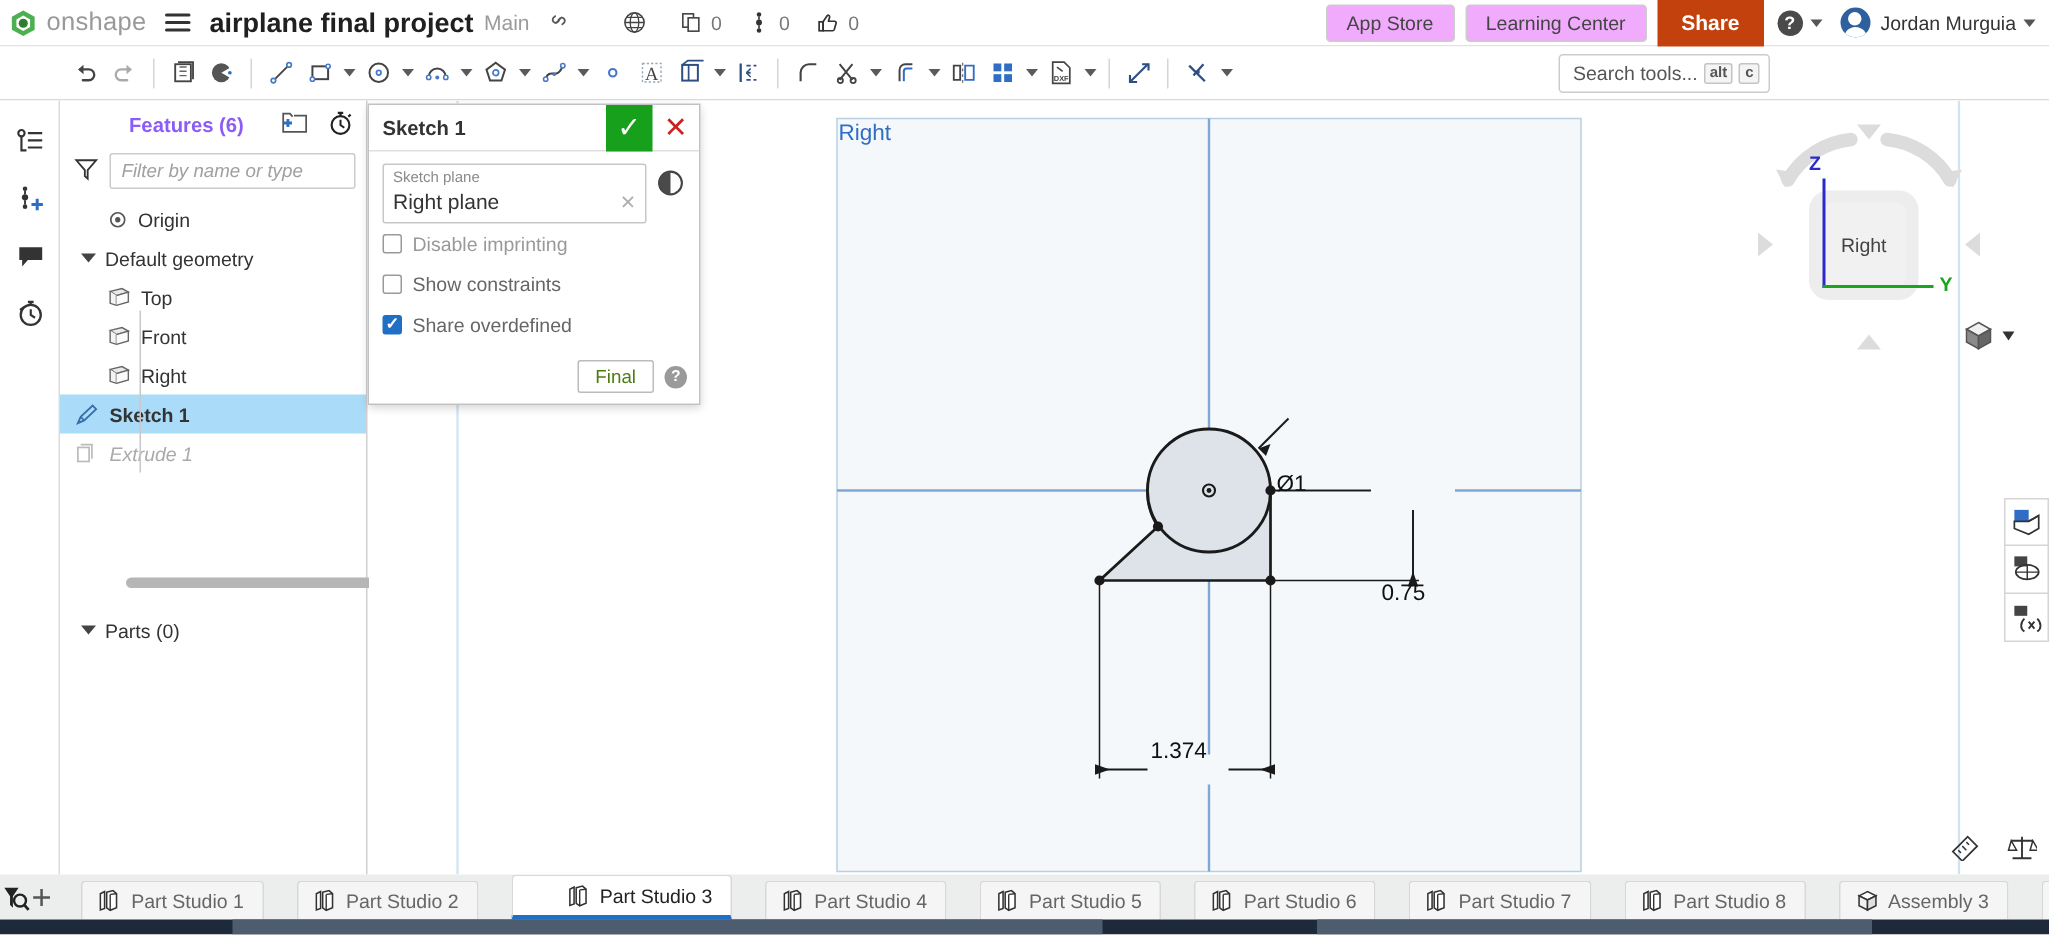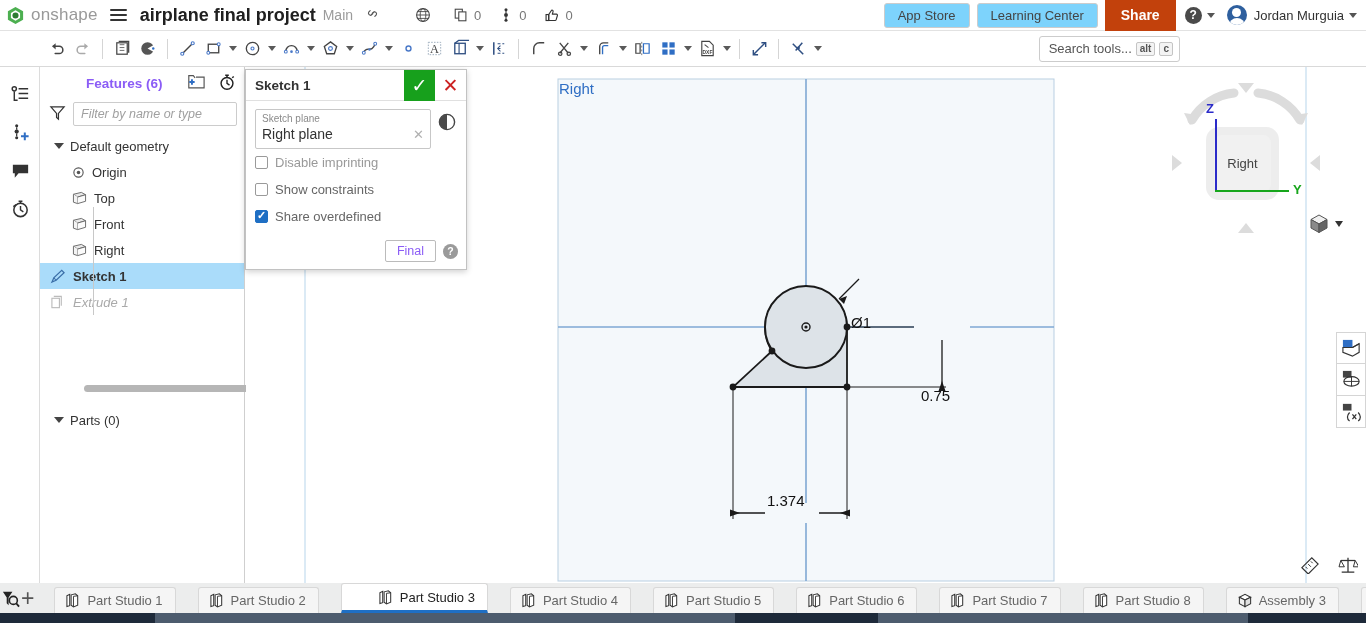--- a/index.html
+++ b/index.html
@@ -23,21 +23,21 @@
     flex-direction: column; justify-content: space-between; cursor: pointer; }
   .hamburger i { display:block; height: 2.4px; background: #333; border-radius: 1px; }
   .doc-title { font-size: 18px; font-weight: bold; color: #202020; margin-left: 13px; white-space: nowrap;}
   .doc-branch { font-size: 14px; color: #9b9b9b; margin-left: 7px; }
   .link-ico { margin-left: 12px; color: #555; font-size: 14px; }
   .hdr-stats { display: flex; align-items: center; gap: 3px; margin-left: 28px; }
   .hdr-stats .grp { display:flex; align-items:center; gap: 5px; padding: 0 7px; }
   .hdr-stats .cnt { color: #777; font-size: 13px; }
   .hdr-right { margin-left: auto; display: flex; align-items: center; height: 31px; }
   .hdr-btn {
-    border: 1px solid #ccc; background: #7dd3fc; border-radius: 3px;
+    border: 1px solid #ccc; background: #f0abfc; border-radius: 3px;
     height: 25px; padding: 0 13px; font-size: 13px; color: #444;
     display: flex; align-items: center; margin-right: 7px; cursor: pointer;
   }
   .share-btn {
     background: #c2410c; color: #fff; border: none; border-radius: 3px;
     height: 37px; padding: 0 16px; font-size: 14px; font-weight: bold;
     display: flex; align-items: center; margin-right: 9px; cursor: pointer;
   }
   .help-ico { width: 17px; height: 17px; border-radius: 50%; background: #4a4a4a;
     color: #fff; font-size: 12px; font-weight: bold; display:flex;
@@ -129,21 +129,21 @@
   .cb-row { display: flex; align-items: center; gap: 7px; height: 27px; }
   .cb { width: 13px; height: 13px; border: 1px solid #9a9a9a; border-radius: 2px; background: #fff; cursor:pointer; }
   .cb.on { background: #1f6fc4; border-color: #1f6fc4; position: relative; }
   .cb.on::after { content: '✓'; position: absolute; color: #fff; font-size: 11px;
     left: 1px; top: -2px; font-weight: bold; }
   .cb-lbl { font-size: 13px; color: #666; }
   .cb-lbl.dis { color: #999; }
   .dlg-foot { display: flex; align-items: center; justify-content: flex-end;
     gap: 7px; padding: 3px 8px 7px 0; }
   .final-btn { border: 1px solid #bbb; border-radius: 2px; background: #fff;
-    font-size: 12.5px; color: #8b5cf6; padding: 3px 11px; cursor: pointer; }
+    font-size: 12.5px; color: #4d7c0f; padding: 3px 11px; cursor: pointer; }
   .q-ico { width: 15px; height: 15px; border-radius: 50%; background: #9a9a9a;
     color: #fff; font-size: 10.5px; font-weight: bold;
     display: flex; align-items: center; justify-content: center; cursor: pointer; }
 
   
   .viewport { position: absolute; top: 67px; left: 246px; width: 1120px; height: 516px;
     background: #fff; overflow: hidden; }
   .vp-svg { position: absolute; top: 0; left: 0; }
   .right-lbl { position: absolute; left: 313px; top: 13px; font-size: 15px;
     color: #2f6ec4; font-family: "Liberation Sans", sans-serif; }
@@ -486,30 +486,30 @@
         <svg width="17" height="17" viewBox="0 0 18 18">
             <path d="M2 3 H16 L10 10 V16 L8 14.2 V10 Z" fill="none" stroke="#333" stroke-width="1.3"></path>
           </svg>
       </span>
       <div class="filter-input">
         <span>Filter by name or type</span>
       </div>
     </div>
 
     <div class="tree">
-      <div class="tnode lvl1">
-        <span class="chevron-d"></span>
-        <span class="lbl" style="margin-left:3px">Default geometry</span>
-      </div>
       <div class="tnode child">
         <svg width="13" height="13" viewBox="0 0 14 14">
             <circle cx="7" cy="7" r="5" fill="none" stroke="#555" stroke-width="1.2"></circle>
             <circle cx="7" cy="7" r="1.9" fill="#555"></circle>
           </svg>
         <span class="lbl">Origin</span>
+      </div>
+      <div class="tnode lvl1">
+        <span class="chevron-d"></span>
+        <span class="lbl" style="margin-left:3px">Default geometry</span>
       </div>
       <div class="tnode child">
         <svg width="15" height="14" viewBox="0 0 16 15">
             <path d="M1.5 3.5 L10 1.5 L14.5 4 L6 6.5 Z" fill="#e9e9e9" stroke="#666" stroke-width="1"></path>
             <path d="M1.5 3.5 V12 L6 13.5 V6.5" fill="#f4f4f4" stroke="#666" stroke-width="1"></path>
             <path d="M6 6.5 L14.5 4 V11 L6 13.5" fill="#fbfbfb" stroke="#666" stroke-width="1"></path>
           </svg>
         <span class="lbl">Top</span>
       </div>
       <div class="tnode child">

